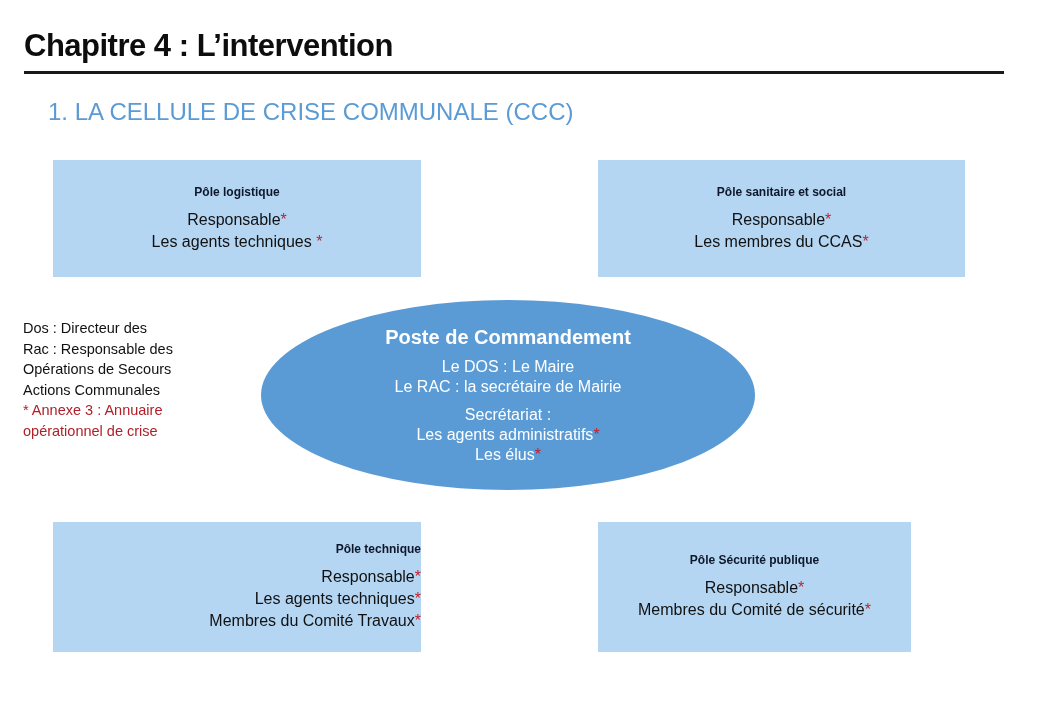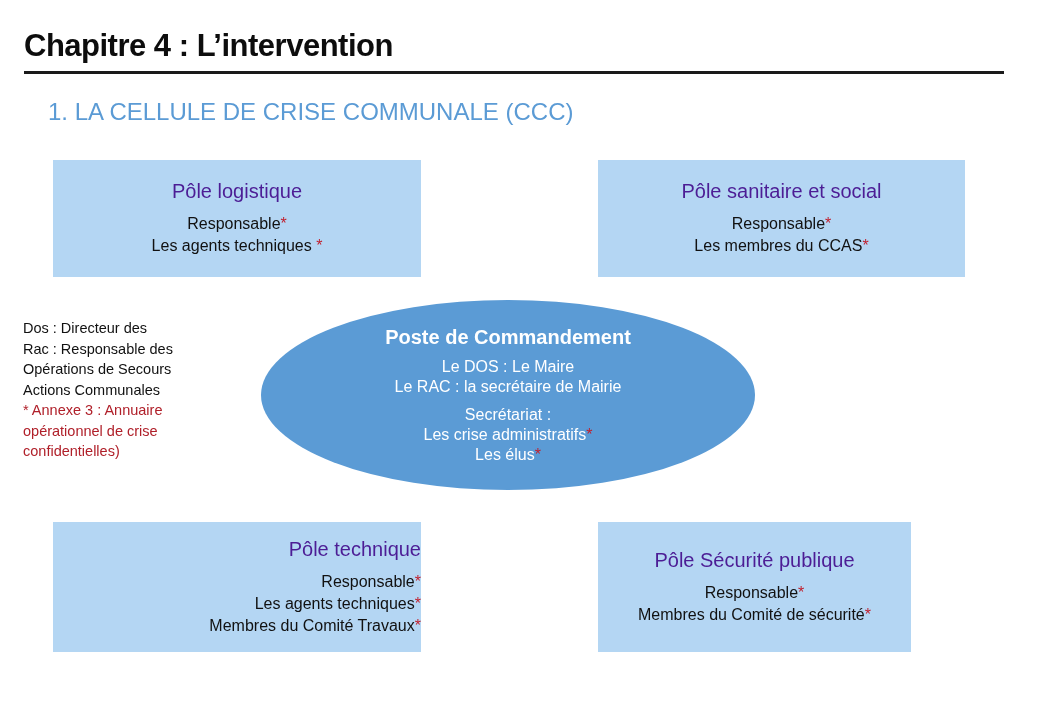--- a/index.html
+++ b/index.html
@@ -17,21 +17,21 @@
     .section-title {
       position: absolute; left: 48px; top: 98px;
       font-size: 24px; color: #5b9bd5; letter-spacing: 0px;
     }
 
     .pole {
       position: absolute; background: #b4d6f3;
       display: flex; flex-direction: column; align-items: center; justify-content: center;
       text-align: center;
     }
-    .pole-title { font-size: 20px; font-weight: normal; color: #4c1d95; margin-bottom: 10px; }
+    .pole-title { font-size: 12px; font-weight: bold; color: #0f172a; margin-bottom: 10px; }
     .pole-line { font-size: 16px; line-height: 22px; color: #111; }
     .star { color: #c0212f; }
 
     #pole-logistique { left: 53px; top: 160px; width: 368px; height: 117px; }
     #pole-sanitaire  { left: 598px; top: 160px; width: 367px; height: 117px; }
     #pole-technique  { left: 53px; top: 522px; width: 368px; height: 130px; align-items: flex-end; }
     #pole-securite   { left: 598px; top: 522px; width: 313px; height: 130px; }
 
     .ellipse {
       position: absolute; left: 261px; top: 300px; width: 494px; height: 190px;
@@ -69,30 +69,29 @@
   <div class="pole-line"><span>Les membres du CCAS</span><span class="star">*</span></div>
 </div>
 
 <div class="legend">
   <div class="legend-black">Dos : Directeur des</div>
   <div class="legend-black">Rac : Responsable des</div>
   <div class="legend-black">Opérations de Secours</div>
   <div class="legend-black">Actions Communales</div>
   <div class="legend-red">* Annexe 3 : Annuaire</div>
   <div class="legend-red">opérationnel de crise</div>
-  <div class="legend-red">confidentielles)</div>
 </div>
 
 <div class="ellipse">
   <div class="ellipse-title">Poste de Commandement</div>
   <div class="ellipse-line">Le DOS : Le Maire</div>
   <div class="ellipse-line">Le RAC : la secrétaire de Mairie</div>
   <div class="ellipse-gap"></div>
   <div class="ellipse-line">Secrétariat :</div>
-  <div class="ellipse-line"><span>Les crise administratifs</span><span class="star">*</span></div>
+  <div class="ellipse-line"><span>Les agents administratifs</span><span class="star">*</span></div>
   <div class="ellipse-line"><span>Les élus</span><span class="star">*</span></div>
 </div>
 
 <div class="pole" id="pole-technique">
   <div class="pole-title">Pôle technique</div>
   <div class="pole-line"><span>Responsable</span><span class="star">*</span></div>
   <div class="pole-line"><span>Les agents techniques</span><span class="star">*</span></div>
   <div class="pole-line"><span>Membres du Comité Travaux</span><span class="star">*</span></div>
 </div>
 

